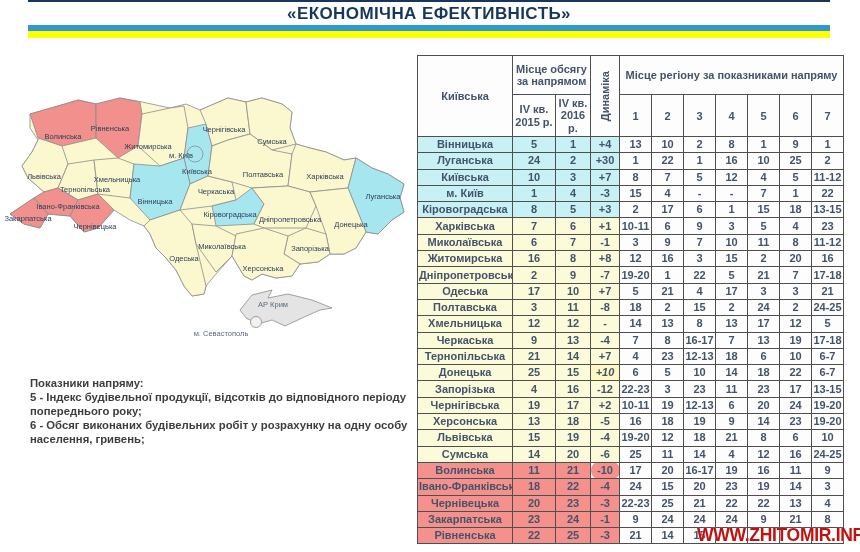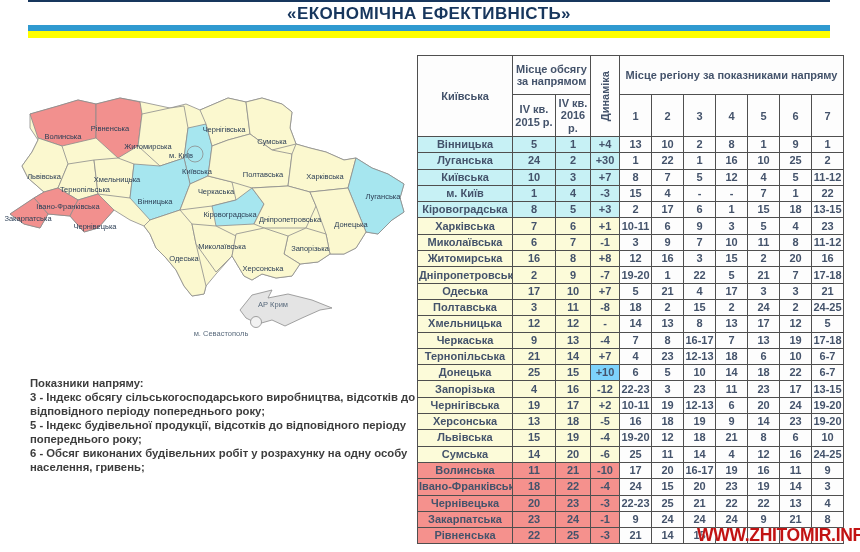--- a/index.html
+++ b/index.html
@@ -346,21 +346,21 @@
         <td class="c-ind">12-13</td>
         <td class="c-ind">18</td>
         <td class="c-ind">6</td>
         <td class="c-ind">10</td>
         <td class="c-ind">6-7</td>
       </tr>
       <tr>
         <td class="c-region" style="background: rgb(252, 251, 217);">Донецька</td>
         <td class="c-num" style="background: rgb(252, 251, 217);">25</td>
         <td class="c-num" style="background: rgb(252, 251, 217);">15</td>
-        <td class="c-dyn" style="background: #7dd3fc;">+10</td>
+        <td class="c-dyn" style="background: #fef9c3; font-style: italic;">+10</td>
         <td class="c-ind">6</td>
         <td class="c-ind">5</td>
         <td class="c-ind">10</td>
         <td class="c-ind">14</td>
         <td class="c-ind">18</td>
         <td class="c-ind">22</td>
         <td class="c-ind">6-7</td>
       </tr>
       <tr>
         <td class="c-region" style="background: rgb(252, 251, 217);">Запорізька</td>
@@ -424,21 +424,21 @@
         <td class="c-ind">14</td>
         <td class="c-ind">4</td>
         <td class="c-ind">12</td>
         <td class="c-ind">16</td>
         <td class="c-ind">24-25</td>
       </tr>
       <tr>
         <td class="c-region" style="background: rgb(245, 145, 141);">Волинська</td>
         <td class="c-num" style="background: rgb(245, 145, 141);">11</td>
         <td class="c-num" style="background: rgb(245, 145, 141);">21</td>
-        <td class="c-dyn" style="background: rgb(245, 145, 141);">-10</td>
+        <td class="c-dyn" style="background: rgb(245, 145, 141); border-radius: 8px;">-10</td>
         <td class="c-ind">17</td>
         <td class="c-ind">20</td>
         <td class="c-ind">16-17</td>
         <td class="c-ind">19</td>
         <td class="c-ind">16</td>
         <td class="c-ind">11</td>
         <td class="c-ind">9</td>
       </tr>
       <tr>
         <td class="c-region" style="background: rgb(245, 145, 141);">Івано-Франківська</td>
@@ -490,18 +490,17 @@
         <td class="c-ind"></td>
         <td class="c-ind"></td>
         <td class="c-ind"></td>
         <td class="c-ind"></td>
       </tr>
     </tbody>
 </table>
 
 <div class="notes" id="notes">
     <div>Показники напряму:</div>
-    <div>3 - Індекс обсягу сільськогосподарського виробництва, відсотків до відповідного періоду попереднього року;</div>
     <div>5 - Індекс будівельної продукції, відсотків до відповідного періоду попереднього року;</div>
     <div>6 - Обсяг виконаних будівельних робіт у розрахунку на одну особу населення, гривень;</div>
   </div>
 
 <div class="watermark">WWW.ZHITOMIR.INFO</div>
 
 </body></html>

